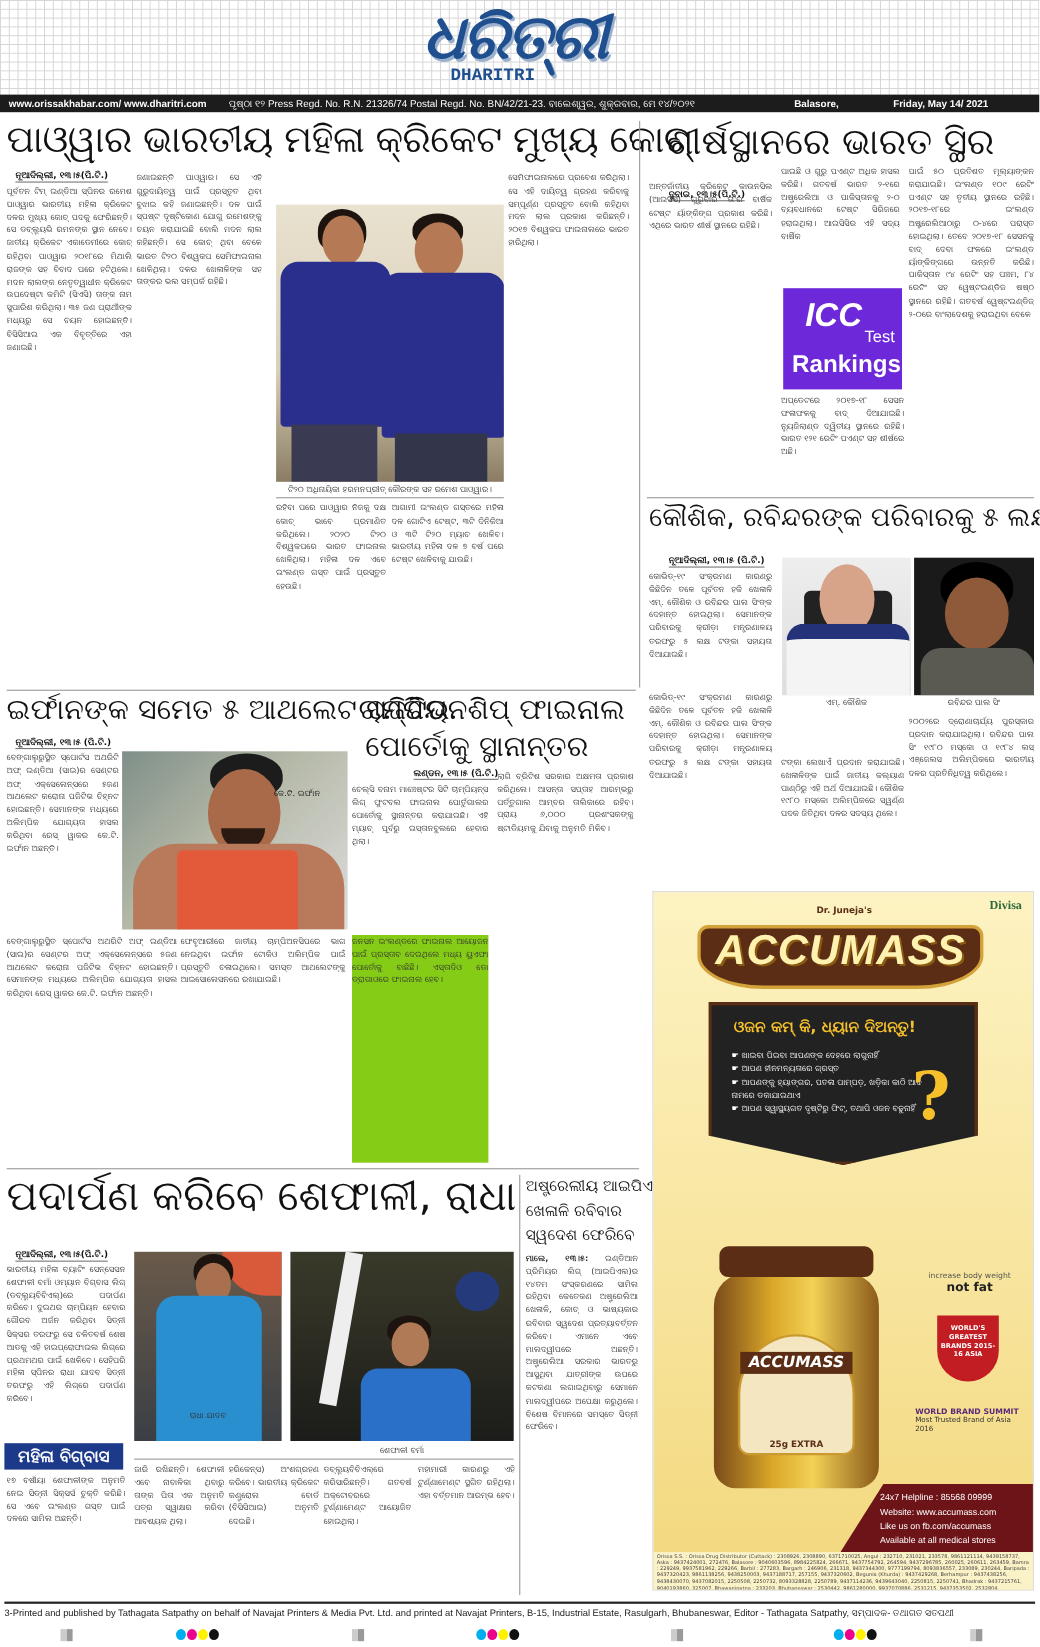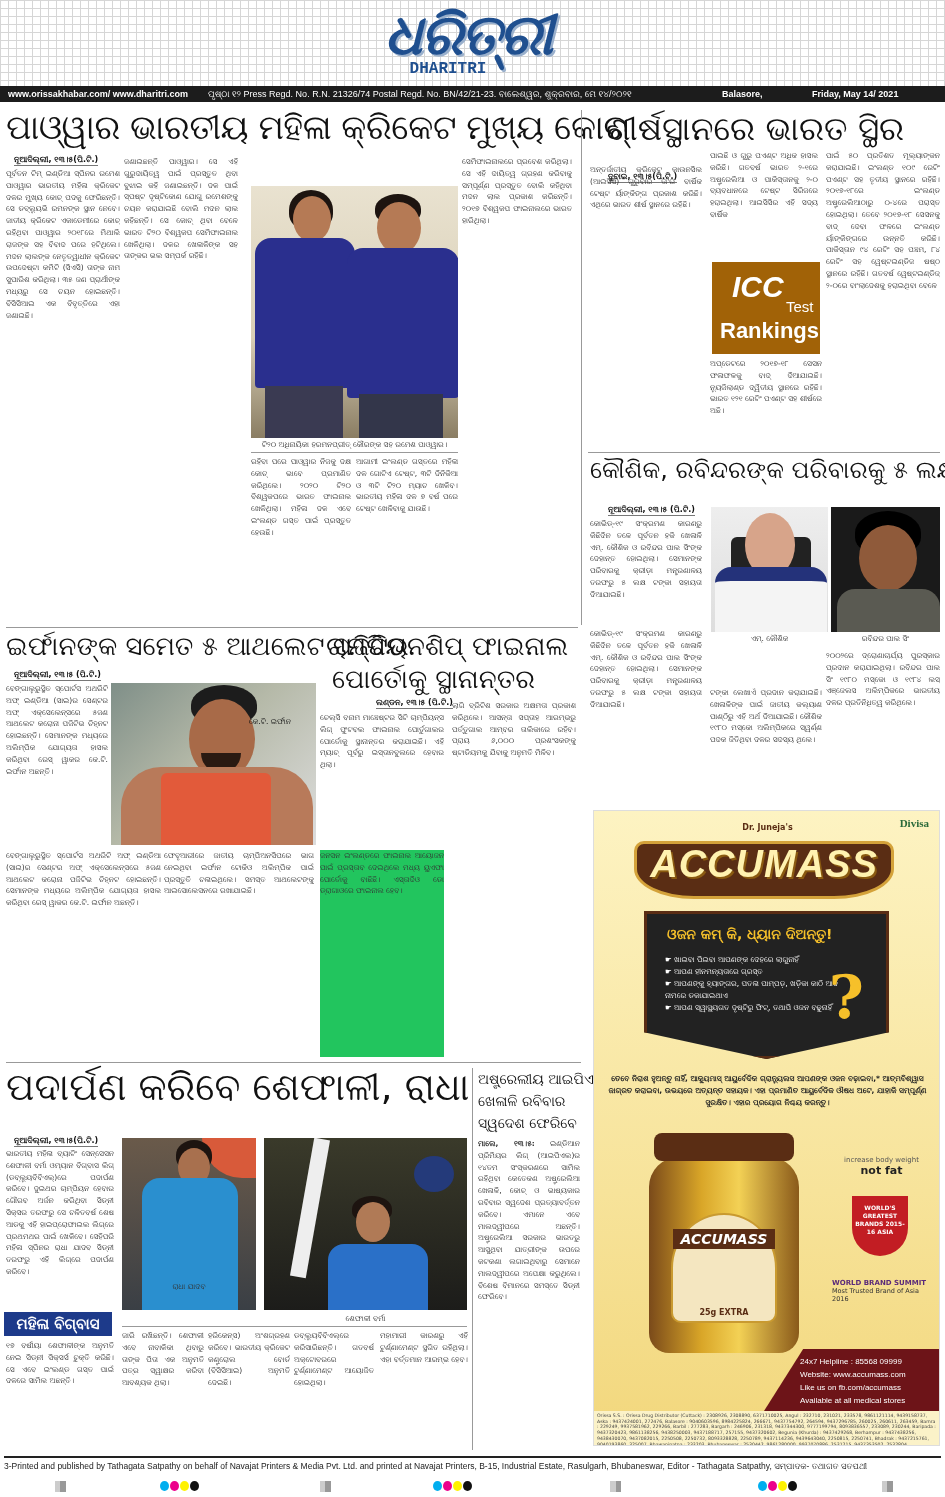--- a/index.html
+++ b/index.html
@@ -23,21 +23,21 @@
   .rule-v { position: absolute; width: 1px; background: #999; }
   .rule-h { position: absolute; height: 1px; background: #999; }
   .caption { position: absolute; font-size: 7.5px; color: #333; text-align: center; white-space: nowrap; }
 
   .photo { position: absolute; overflow: hidden; }
   .photo-cricket { background: linear-gradient(180deg, #e9e2d0 0%, #d9cfb6 60%, #8a7d63 100%); }
   .shirt { position: absolute; background: #2a2f8e; border-radius: 16px 16px 4px 4px; }
   .head { position: absolute; border-radius: 50%; background: #b57a55; }
   .hair { position: absolute; border-radius: 50% 50% 40% 40%; background: #1d1410; }
 
-  .icc-box { position: absolute; background: #a16207; color: #fff; font-family: "Liberation Sans", sans-serif; }
+  .icc-box { position: absolute; background: #6d28d9; color: #fff; font-family: "Liberation Sans", sans-serif; }
 
   .ad { position: absolute; left: 593px; top: 810px; width: 347px; height: 636px; background: linear-gradient(180deg, #fdf3c2 0%, #f7e39a 60%, #f2d77c 100%); overflow: hidden; border: 1px solid #ddd; }
   .ad-brand-banner { position: absolute; left: 40px; top: 30px; width: 260px; height: 58px; background: #5a2d14; border: 3px solid #d4a23a; border-radius: 10px 10px 60px 60px / 10px 10px 30px 30px; }
   .ad-brand { position: absolute; left: 40px; top: 32px; width: 260px; text-align: center; font-family: "Liberation Sans", sans-serif; font-size: 38px; font-weight: bold; font-style: italic; color: #fff2b0; text-shadow: 2px 2px 0 #8a5a10; letter-spacing: 1px; }
   .ad-drjuneja { position: absolute; left: 0; width: 347px; top: 12px; text-align: center; font-size: 8px; font-weight: bold; color: #5a2d14; }
   .ad-divisa { position: absolute; right: 10px; top: 6px; font-family: "Liberation Serif", serif; font-size: 11px; font-weight: bold; color: #2a6a3a; }
   .ad-blackboard { position: absolute; left: 50px; top: 100px; width: 245px; height: 148px; background: #222; border: 3px solid #5a2d14; clip-path: polygon(0 0,100% 0,100% 82%,50% 100%,0 82%); }
   .ad-q { position: absolute; left: 20px; top: 12px; font-size: 14px; font-weight: bold; color: #f6c02a; }
   .ad-bullets { position: absolute; left: 18px; top: 40px; width: 175px; list-style: none; }
   .ad-bullets li { font-size: 7.5px; color: #fff; line-height: 12px; }
@@ -160,21 +160,21 @@
   <div class="body-text" style="left:6px; top:850px; width:155px; height:210px;">ବେଙ୍ଗାଲୁରୁସ୍ଥିତ ସ୍ପୋର୍ଟସ ଅଥରିଟି ଅଫ୍ ଇଣ୍ଡିଆ (ସାଇ)ର ସେଣ୍ଟର ଅଫ୍ ଏକ୍ସେଲେନ୍ସରେ ୫ଜଣ ଆଥଲେଟ କରୋନା ପଜିଟିଭ ଚିହ୍ନଟ ହୋଇଛନ୍ତି। ସେମାନଙ୍କ ମଧ୍ୟରେ ଅଲିମ୍ପିକ ଯୋଗ୍ୟତା ହାସଲ କରିଥିବା ରେସ୍ ୱାକର କେ.ଟି. ଇର୍ଫାନ ଅଛନ୍ତି।</div>
   <div class="body-text" style="left:164px; top:850px; width:150px; height:210px;">ଫେବୃଆରୀରେ ଜାତୀୟ ଚାମ୍ପିଅନସିପରେ ଭାଗ ନେଇଥିବା ଇର୍ଫାନ ଟୋକିଓ ଅଲିମ୍ପିକ ପାଇଁ ପ୍ରସ୍ତୁତି ଚଳାଇଥିଲେ। ସମସ୍ତ ଆଥଲେଟଙ୍କୁ ଆଇସୋଲେସନରେ ରଖାଯାଇଛି।</div>
 </div>
 
 <div>
   <div class="headline" style="left:326px; top:633px; font-size:26px;">ଚାମ୍ପିୟନଶିପ୍ ଫାଇନାଲ</div>
   <div class="headline" style="left:332px; top:666px; font-size:26px;">ପୋର୍ତୋକୁ ସ୍ଥାନାନ୍ତର</div>
   <div class="dateline" style="left:376px; top:698px;">ଲଣ୍ଡନ, ୧୩।୫ (ପି.ଟି.)</div>
   <div class="body-text" style="left:320px; top:712px; width:124px; height:345px;">ଚେଲ୍ସି ବନାମ ମାଞ୍ଚେଷ୍ଟର ସିଟି ଚାମ୍ପିୟନ୍ସ ଲିଗ୍ ଫୁଟବଲ ଫାଇନାଲ ପୋର୍ତୁଗାଲର ପୋର୍ତୋକୁ ସ୍ଥାନାନ୍ତର କରାଯାଇଛି। ଏହି ମ୍ୟାଚ୍ ପୂର୍ବରୁ ଇସ୍ତାନବୁଲରେ ହେବାର ଥିଲା।</div>
   <div class="body-text" style="left:452px; top:700px; width:124px; height:357px;">ଲାଗି ବ୍ରିଟିଶ ସରକାର ଅକ୍ଷମତା ପ୍ରକାଶ କରିଥିଲେ। ଆସନ୍ତା ସପ୍ତାହ ଆରମ୍ଭରୁ ପର୍ତ୍ତୁଗାଲ ଆମ୍ବର ତାଲିକାରେ ରହିବ। ପ୍ରାୟ ୬,୦୦୦ ପ୍ରଶଂସକଙ୍କୁ ଷ୍ଟାଡିୟମକୁ ଯିବାକୁ ଅନୁମତି ମିଳିବ।</div>
-  <div class="body-text" style="left:320px; top:850px; width:124px; height:207px; background:#22c55e;">ଜନସନ ଇଂଲଣ୍ଡରେ ଫାଇନାଲ ଆୟୋଜନ ପାଇଁ ପ୍ରସ୍ତାବ ଦେଇଥିଲେ ମଧ୍ୟ ୟୁଏଫା ପୋର୍ତୋକୁ ବାଛିଛି। ଏସ୍ତାଦିଓ ଡୋ ଡ୍ରାଗାଓରେ ଫାଇନାଲ ହେବ।</div>
+  <div class="body-text" style="left:320px; top:850px; width:124px; height:207px; background:#84cc16;">ଜନସନ ଇଂଲଣ୍ଡରେ ଫାଇନାଲ ଆୟୋଜନ ପାଇଁ ପ୍ରସ୍ତାବ ଦେଇଥିଲେ ମଧ୍ୟ ୟୁଏଫା ପୋର୍ତୋକୁ ବାଛିଛି। ଏସ୍ତାଦିଓ ଡୋ ଡ୍ରାଗାଓରେ ଫାଇନାଲ ହେବ।</div>
 </div>
 
 <div class="rule-h" style="left:6px; top:1062px; width:575px;"></div>
 
 <div>
   <div class="headline" style="left:6px; top:1068px; font-size:38px;">ପଦାର୍ପଣ କରିବେ ଶେଫାଳୀ, ରାଧା</div>
   <div class="dateline" style="left:14px; top:1136px;">ନୂଆଦିଲ୍ଲୀ, ୧୩।୫(ପି.ଟି.)</div>
   <div class="body-text" style="left:6px; top:1148px; width:108px; height:160px;">ଭାରତୀୟ ମହିଳା ବ୍ୟାଟିଂ ସେନ୍‌ସେସନ ଶେଫାଳୀ ବର୍ମା ଓମ୍ୟାନ ବିଗ୍‌ବାସ ଲିଗ୍ (ଡବ୍ଲ୍ୟୁବିବିଏଲ୍)ରେ ପଦାର୍ପଣ କରିବେ। ଦୁଇଥର ଚାମ୍ପିୟନ ହେବାର ଗୌରବ ଅର୍ଜନ କରିଥିବା ସିଡ୍ନୀ ସିକ୍ସର ତରଫରୁ ସେ ଚଳିତବର୍ଷ ଶେଷ ଆଡକୁ ଏହି ହାଇପ୍ରୋଫାଇଲ ଲିଗ୍‌ରେ ପ୍ରଥମଥର ପାଇଁ ଖେଳିବେ। ସେହିପରି ମହିଳା ସ୍ପିନର ରାଧା ଯାଦବ ସିଡ୍ନୀ ତରଫରୁ ଏହି ଲିଗ୍‌ରେ ପଦାର୍ପଣ କରିବେ।</div>
   <div class="mbadge" style="left:4px; top:1312px; width:108px; height:24px; line-height:24px;">ମହିଳା ବିଗ୍‌ବାସ ଲିଗ୍</div>
   <div class="body-text" style="left:6px; top:1340px; width:108px; height:110px;">୧୭ ବର୍ଷୀୟା ଶେଫାଳୀଙ୍କ ଅନୁମତି ନେଇ ସିଡ୍ନୀ ସିକ୍ସର୍ସ ଚୁକ୍ତି କରିଛି। ସେ ଏବେ ଇଂଲଣ୍ଡ ଗସ୍ତ ପାଇଁ ଦଳରେ ସାମିଲ ଅଛନ୍ତି।</div>
@@ -221,21 +221,20 @@
   <div class="ad-blackboard">
     <div class="ad-q">ଓଜନ କମ୍ କି, ଧ୍ୟାନ ଦିଅନ୍ତୁ!</div>
     <ul class="ad-bullets">
       <li>ଖାଇବା ପିଇବା ଆପଣଙ୍କ ଦେହରେ ଲାଗୁନାହିଁ</li>
       <li>ଆପଣ ହୀନମନ୍ୟତାରେ ଗ୍ରସ୍ତ</li>
       <li>ଆପଣଙ୍କୁ ହ୍ୟାଙ୍ଗର, ପତଳା ପାମ୍ପଡ଼, ଖଡ଼ିକା କାଠି ଆଦି ନାମରେ ଡକାଯାଇଥାଏ</li>
       <li>ଆପଣ ସ୍ୱାସ୍ଥ୍ୟଗତ ଦୃଷ୍ଟିରୁ ଫିଟ୍, ତଥାପି ଓଜନ ବଢୁନାହିଁ</li>
     </ul>
     <div class="ad-qmark">?</div>
   </div>
-  <div class="ad-copy">ତେବେ ନିରାଶ ହୁଅନ୍ତୁ ନାହିଁ, ଆକ୍ୟୁମାସ୍ ଆୟୁର୍ବେଦିକ ଗ୍ରାନ୍ୟୁଲସ ଆପଣଙ୍କ ଓଜନ ବଢ଼ାଇବା,* ଆତ୍ମବିଶ୍ୱାସ ଜାଗ୍ରତ କରାଇବା, ଉଭୟରେ ଅତ୍ୟନ୍ତ ସହାୟକ। ଏହା ପ୍ରମାଣିତ ଆୟୁର୍ବେଦିକ ଔଷଧ ଅଟେ, ଯାହାକି ସମ୍ପୂର୍ଣ୍ଣ ସୁରକ୍ଷିତ। ଏହାର ପ୍ରୟୋଗ ନିଶ୍ଚୟ କରନ୍ତୁ।</div>
   <div class="ad-jar">
     <div class="jar-body"></div>
     <div class="jar-lid"></div>
     <div class="jar-label">
       <div class="jar-label-brand">ACCUMASS</div>
       <div class="jar-extra">25g EXTRA</div>
     </div>
   </div>
   <div class="ad-notfat">
     <span>increase body weight</span>

